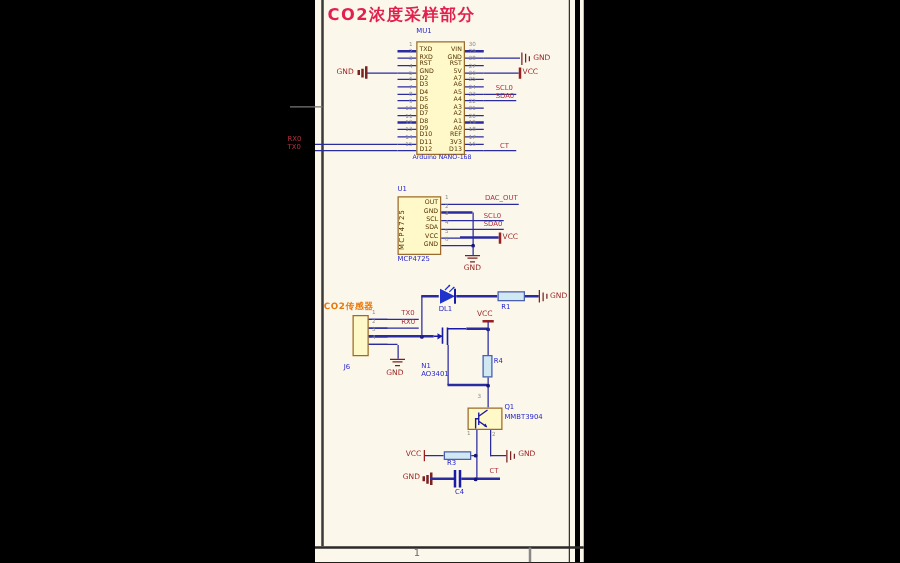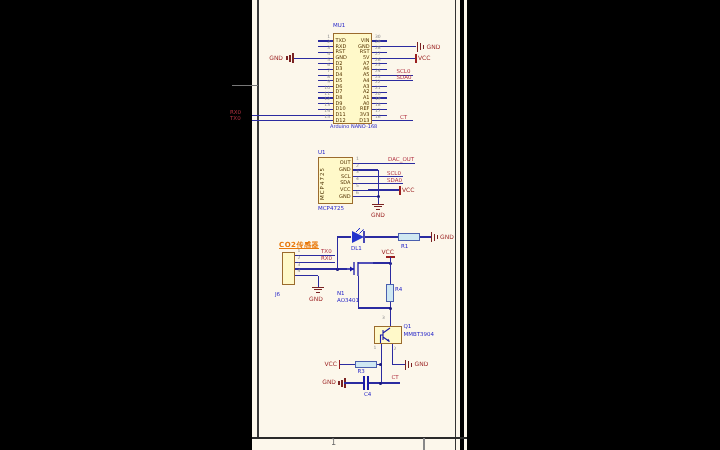--- a/index.html
+++ b/index.html
@@ -14,21 +14,21 @@
   .dot{position:absolute;width:3px;height:3px;background:#16167a;border-radius:50%;}
   .cbox{position:absolute;background:#FFF9C9;border:1px solid #9B6B2D;box-sizing:border-box;}
   .rbox{position:absolute;background:#CFE8F2;border:1px solid #4a5fae;box-sizing:border-box;}
   .plate{position:absolute;width:1.6px;height:14px;background:#1a1aa8;}
   .net{position:absolute;color:#B03040;font-size:5.5px;line-height:1;white-space:nowrap;}
   .des{position:absolute;color:#2525c8;font-size:5.5px;line-height:1;white-space:nowrap;}
   .ptx{position:absolute;color:#9A1F1F;font-size:6px;line-height:1;white-space:nowrap;}
   .pnum{position:absolute;color:#8a8a8a;font-size:4.5px;line-height:1;}
   .pname{position:absolute;color:#553300;font-size:5px;line-height:1;white-space:nowrap;}
   .title{position:absolute;left:262px;top:3px;color:#E1204E;font-size:13px;font-weight:bold;letter-spacing:1.2px;white-space:nowrap;}
-  .sensorlbl{position:absolute;left:279px;top:240px;color:#E8780A;font-size:7px;font-weight:bold;letter-spacing:0.5px;white-space:nowrap;text-decoration:underline;}
+  .sensorlbl{position:absolute;left:259px;top:240px;color:#E8780A;font-size:7px;font-weight:bold;letter-spacing:0.5px;white-space:nowrap;}
   .pgnd{position:absolute;width:9px;height:12px;}
   .pgnd i{position:absolute;width:1.6px;background:#7a2222;}
   .pgnd i:nth-child(1){left:0;top:1px;height:10px}
   .pgnd i:nth-child(2){left:3px;top:2.5px;height:7px}
   .pgnd i:nth-child(3){left:6px;top:4px;height:4px}
   .pgnd.mir{transform:scaleX(-1);}
   .ggnd{position:absolute;width:12px;height:8px;}
   .ggnd i{position:absolute;background:#7a2222;height:1.4px;left:50%;transform:translateX(-50%);}
   .ggnd i:nth-child(1){top:0;width:12px}
   .ggnd i:nth-child(2){top:2.6px;width:8px}
@@ -46,20 +46,21 @@
 
   <div id="sheet" class="abs"></div>
   <div class="vline" style="left:257px;top:0;width:1.5px;height:437px;"></div>
   <div class="vline" style="left:455px;top:0;width:1px;height:450px;background:#333;"></div>
   <div class="vline" style="left:460px;top:0;width:4px;height:450px;background:#000;"></div>
   <div class="hline" style="left:252px;top:437px;width:215px;height:1.5px;"></div>
   <div class="hline" style="left:232px;top:85px;width:26px;height:1px;background:#777;"></div>
   <div class="zone" style="left:331px;top:439px;">1</div>
   <div class="vline" style="left:423px;top:438px;width:1.5px;height:12px;background:#888;"></div>
 
+  <div class="title">CO2浓度采样部分</div>
 
   <div class="cbox" style="left:333px;top:33px;width:39px;height:91px;"></div>
   <div class="des" style="left:333px;top:22.8px;">MU1</div>
   <div class="des" style="left:330px;top:124px;font-size:5px;">Arduino NANO-168</div>
   <div class="ic-pins"></div>
   <div class="ic-pins"></div>
 
   <div class="wh" style="left:293px;top:57.5px;width:25px;"></div>
   <div class="pgnd mir" style="left:284.5px;top:52.2px;">
       <i></i>

